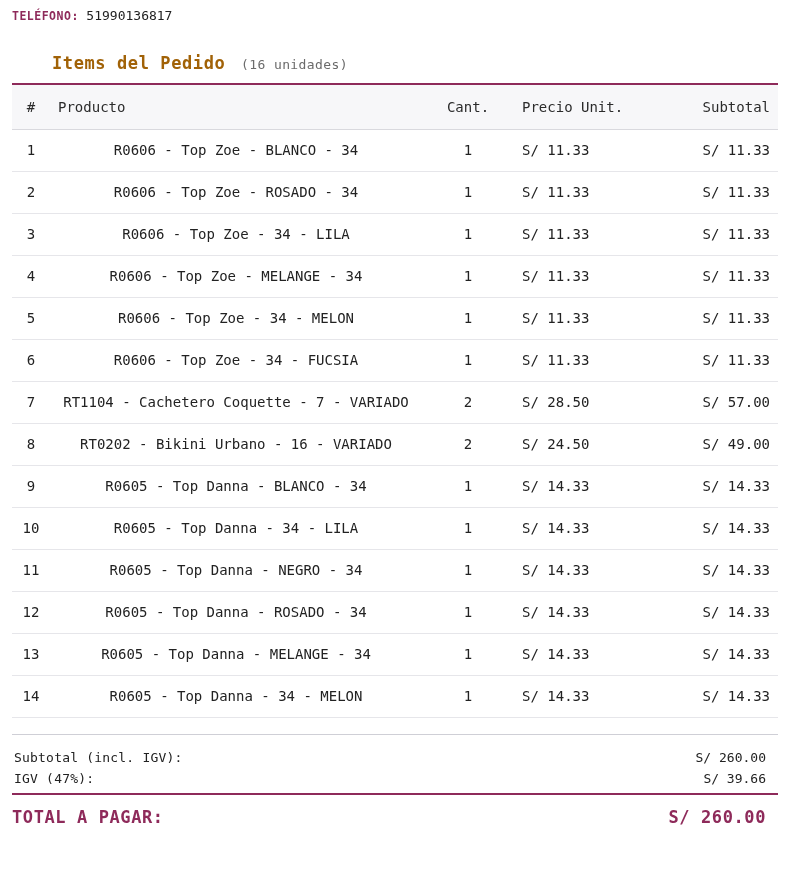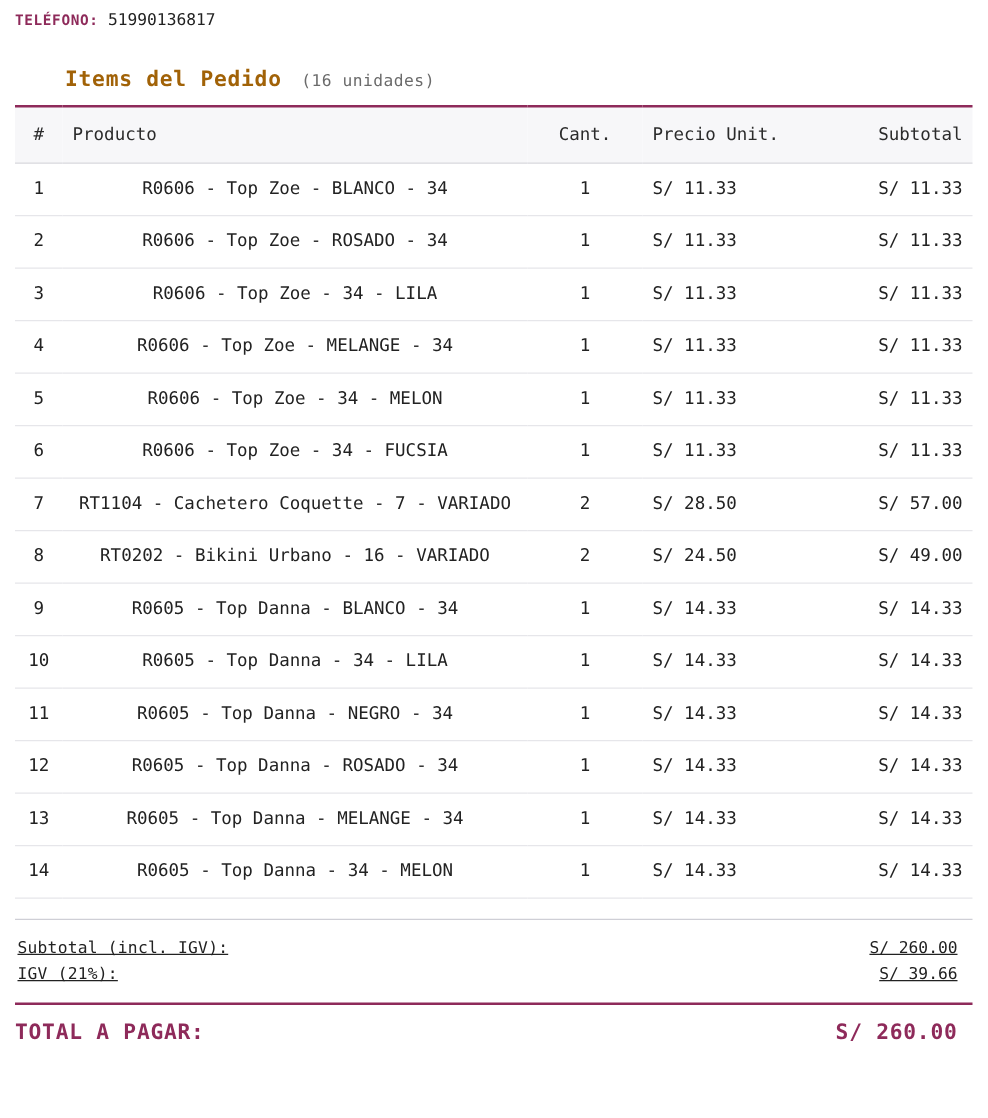--- a/index.html
+++ b/index.html
@@ -95,27 +95,26 @@
     border-top: 1px solid #cfcfd6;
     padding-top: 12px;
   }
   .total-row {
     display: flex;
     justify-content: space-between;
     align-items: baseline;
     font-size: 13px;
     padding: 3px 0;
     color: #222222;
-    text-decoration: underline;
   }
   .total-row .lbl { padding-left: 2px; letter-spacing: .2px;}
   .total-row .val { padding-right: 12px; }
 
   .grand {
-    margin-top: 12px;
+    margin-top: 4px;
     width: 766px;
     border-top: 2px solid #8e2a5a;
     padding-top: 12px;
     display: flex;
     justify-content: space-between;
     align-items: baseline;
     color: #8e2a5a;
     font-weight: bold;
     font-size: 17px;
     letter-spacing: .6px;
@@ -255,21 +254,21 @@
         </tr>
       </tbody>
   </table>
 
   <div class="totals">
     <div class="total-row">
       <span class="lbl">Subtotal (incl. IGV):</span>
       <span class="val">S/ 260.00</span>
     </div>
     <div class="total-row">
-      <span class="lbl">IGV (21%):</span>
+      <span class="lbl">IGV (47%):</span>
       <span class="val">S/ 39.66</span>
     </div>
   </div>
 
   <div class="grand">
     <span class="lbl">TOTAL A PAGAR:</span>
     <span class="val">S/ 260.00</span>
   </div>
 
 </div>

